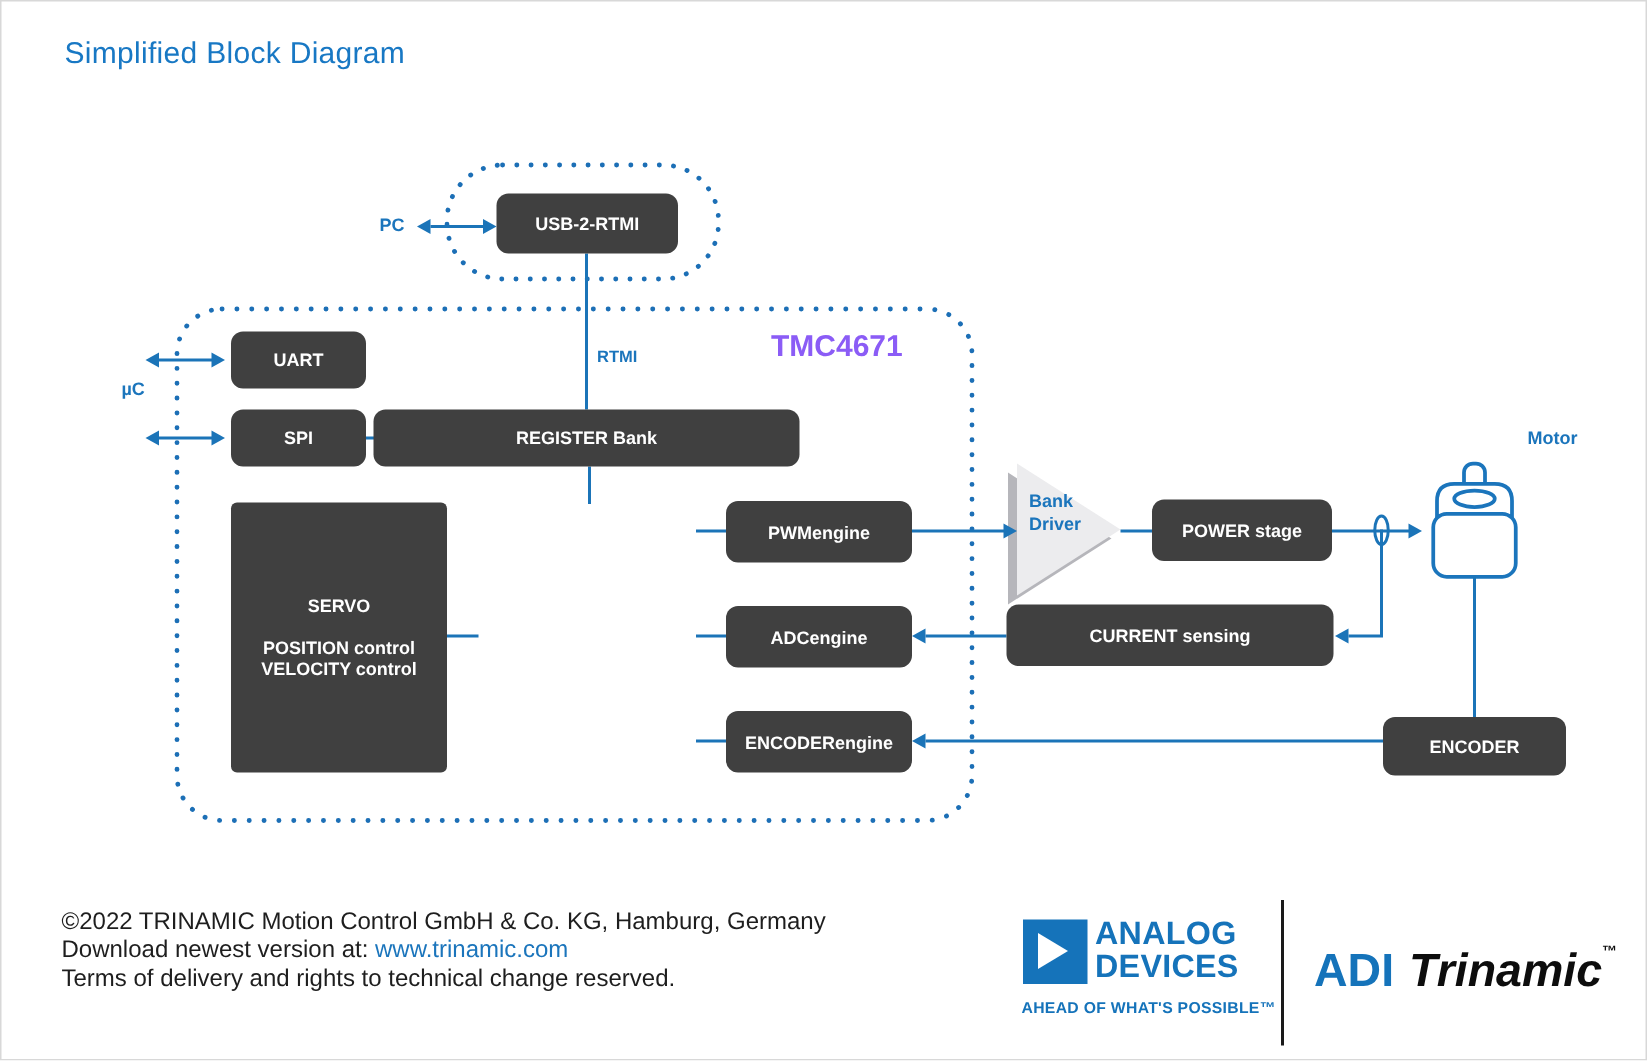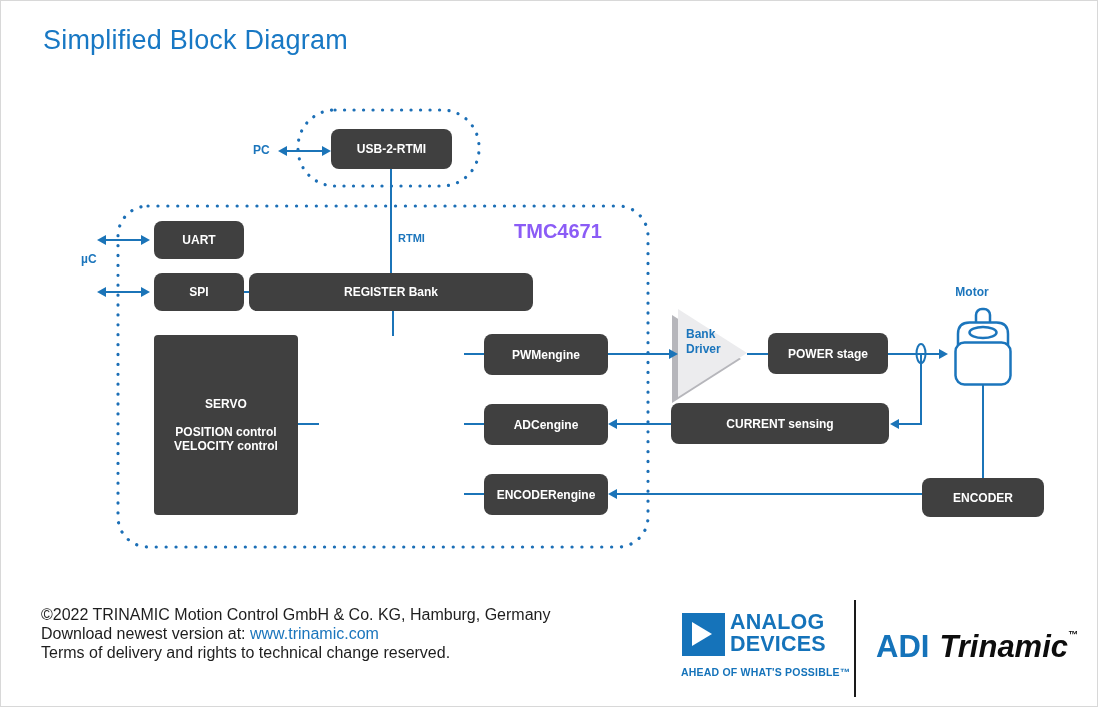--- a/index.html
+++ b/index.html
@@ -2,21 +2,21 @@
 <html><head>
 <meta charset="utf-8">
 <style>
   html,body{margin:0;padding:0;background:#fff;}
   .canvas{
     position:relative; width:1098px; height:707px; background:#ffffff;
     border:1px solid #d8d8d8; box-sizing:border-box; overflow:hidden;
     font-family:"Liberation Sans",sans-serif;
   }
   .title{
-    position:absolute; left:42px; top:24px; font-size:27px; color:#1878C4;
+    position:absolute; left:42px; top:24px; font-size:20px; color:#1878C4;
     font-weight:400; letter-spacing:0.2px;
   }
   .svglayer{position:absolute; left:0; top:0; width:1098px; height:707px; z-index:1; pointer-events:none;}
   .box{
     position:absolute; background:#404040; border-radius:8px; color:#ffffff;
     display:flex; align-items:center; justify-content:center; text-align:center;
     font-weight:700; font-size:12px; line-height:14px; z-index:3;
   }
   .bigbox{border-radius:4px; flex-direction:column;}
   .bigbox .bb-title{margin-bottom:14px;}
@@ -113,21 +113,21 @@
 
   <div class="vline" style="left:981px;top:383px;height:94px;"></div>
 
   <div class="hline" style="left:616px;top:492px;width:305px;"></div>
   <div class="arr l" style="left:607px;top:488px;"></div>
 
   <div class="lbl" style="left:252px;top:142px;">PC</div>
   <div class="lbl" style="left:80px;top:251px;">µC</div>
   <div class="lbl" style="left:397px;top:231px;font-size:11px;">RTMI</div>
   <div class="chipname">TMC4671</div>
-  <div class="lbl" style="left:947px;top:284px;width:48px;text-align:center;">Motor</div>
+  <div class="lbl" style="left:1010px;top:284px;width:48px;text-align:center;">Motor</div>
   <div class="gatetext">
     <div>Bank</div>
     <div>Driver</div>
   </div>
 
   <div class="box" style="left:330px;top:128px;width:121px;height:40px;">USB-2-RTMI</div>
 
   <div class="box" style="left:153px;top:220px;width:90px;height:38px;">UART</div>
 
   <div class="box" style="left:153px;top:272px;width:90px;height:38px;">SPI</div>

